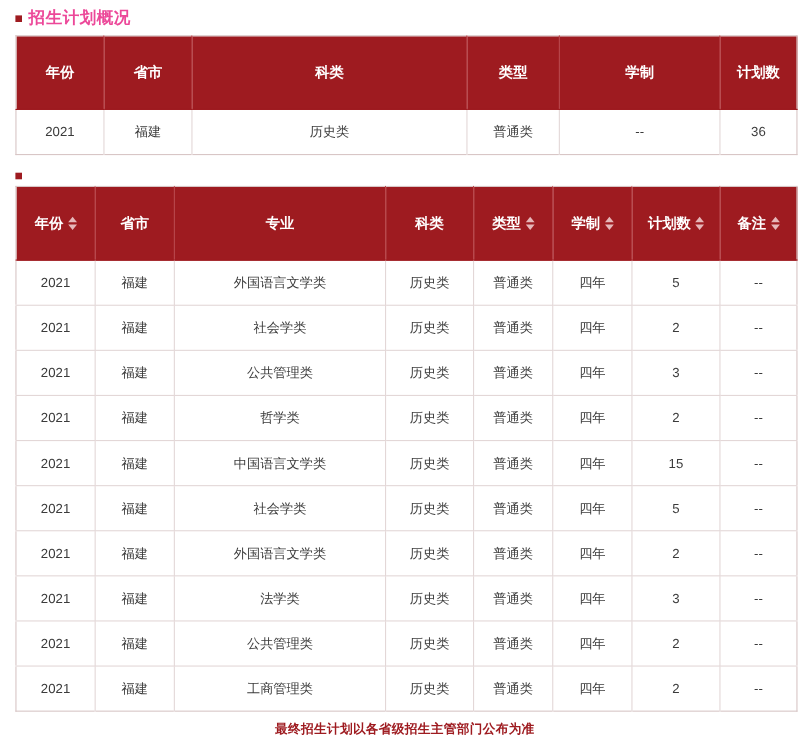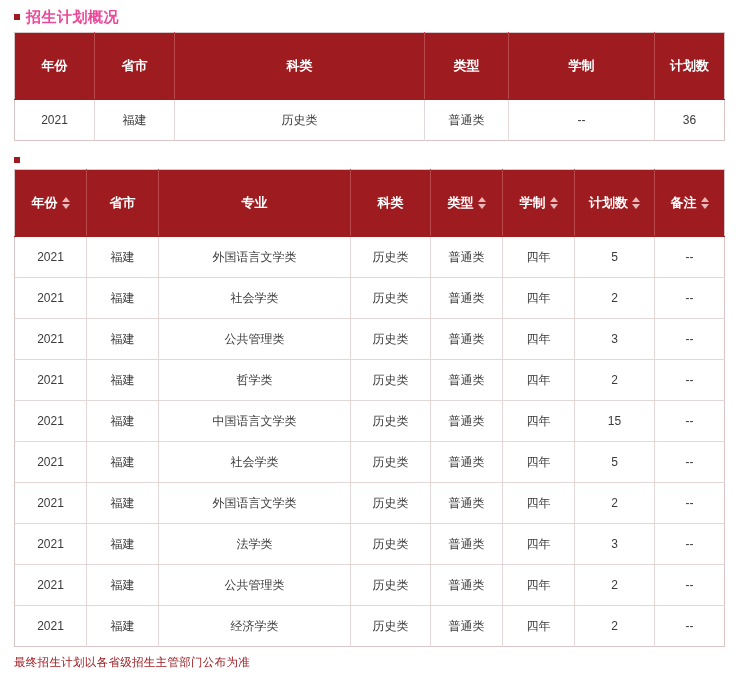--- a/index.html
+++ b/index.html
@@ -119,26 +119,27 @@
   .tbl-detail col.c0 { width: 72px; }
   .tbl-detail col.c1 { width: 72px; }
   .tbl-detail col.c2 { width: 192px; }
   .tbl-detail col.c3 { width: 80px; }
   .tbl-detail col.c4 { width: 72px; }
   .tbl-detail col.c5 { width: 72px; }
   .tbl-detail col.c6 { width: 80px; }
   .tbl-detail col.c7 { width: 70px; }
 
   .footer-note {
-    text-align: left;
+    text-align: center;
     font-size: 11.5px;
     color: #9e1b20;
     margin-top: 8px;
     padding-right: 2px;
     letter-spacing: 0.3px;
+    font-weight: bold;
   }
   .spacer-8 { height: 8px; }
 </style>
 </head>
 <body>
 
 <div class="page">
 
   <div class="section-title">
     <span class="bullet"></span>
@@ -344,21 +345,21 @@
         <td>公共管理类</td>
         <td>历史类</td>
         <td>普通类</td>
         <td>四年</td>
         <td>2</td>
         <td>--</td>
       </tr>
       <tr>
         <td>2021</td>
         <td>福建</td>
-        <td>经济学类</td>
+        <td>工商管理类</td>
         <td>历史类</td>
         <td>普通类</td>
         <td>四年</td>
         <td>2</td>
         <td>--</td>
       </tr>
     </tbody>
   </table>
 
   <div class="footer-note">最终招生计划以各省级招生主管部门公布为准</div>

